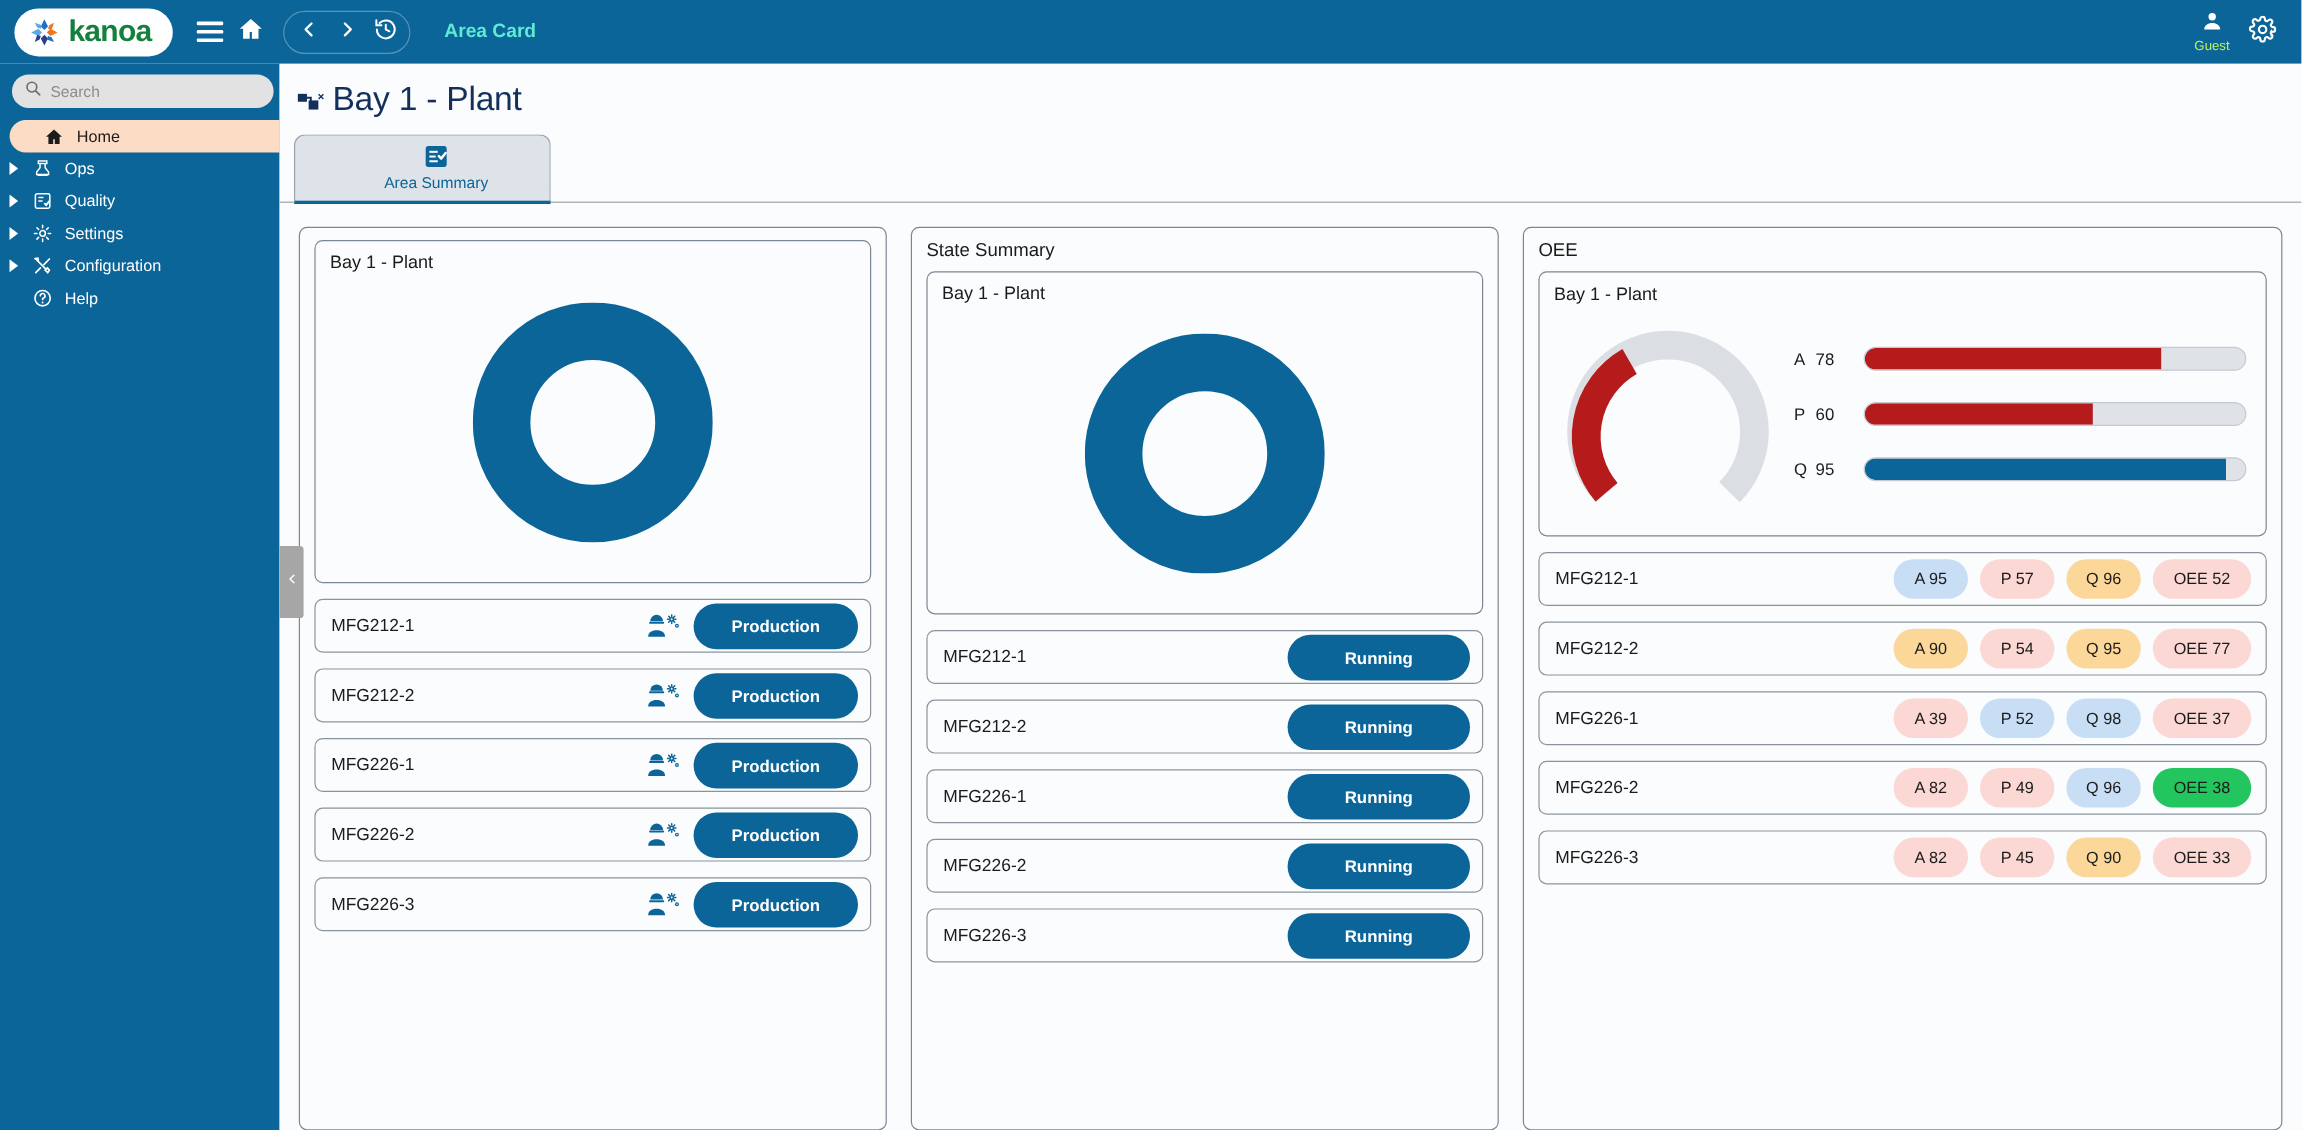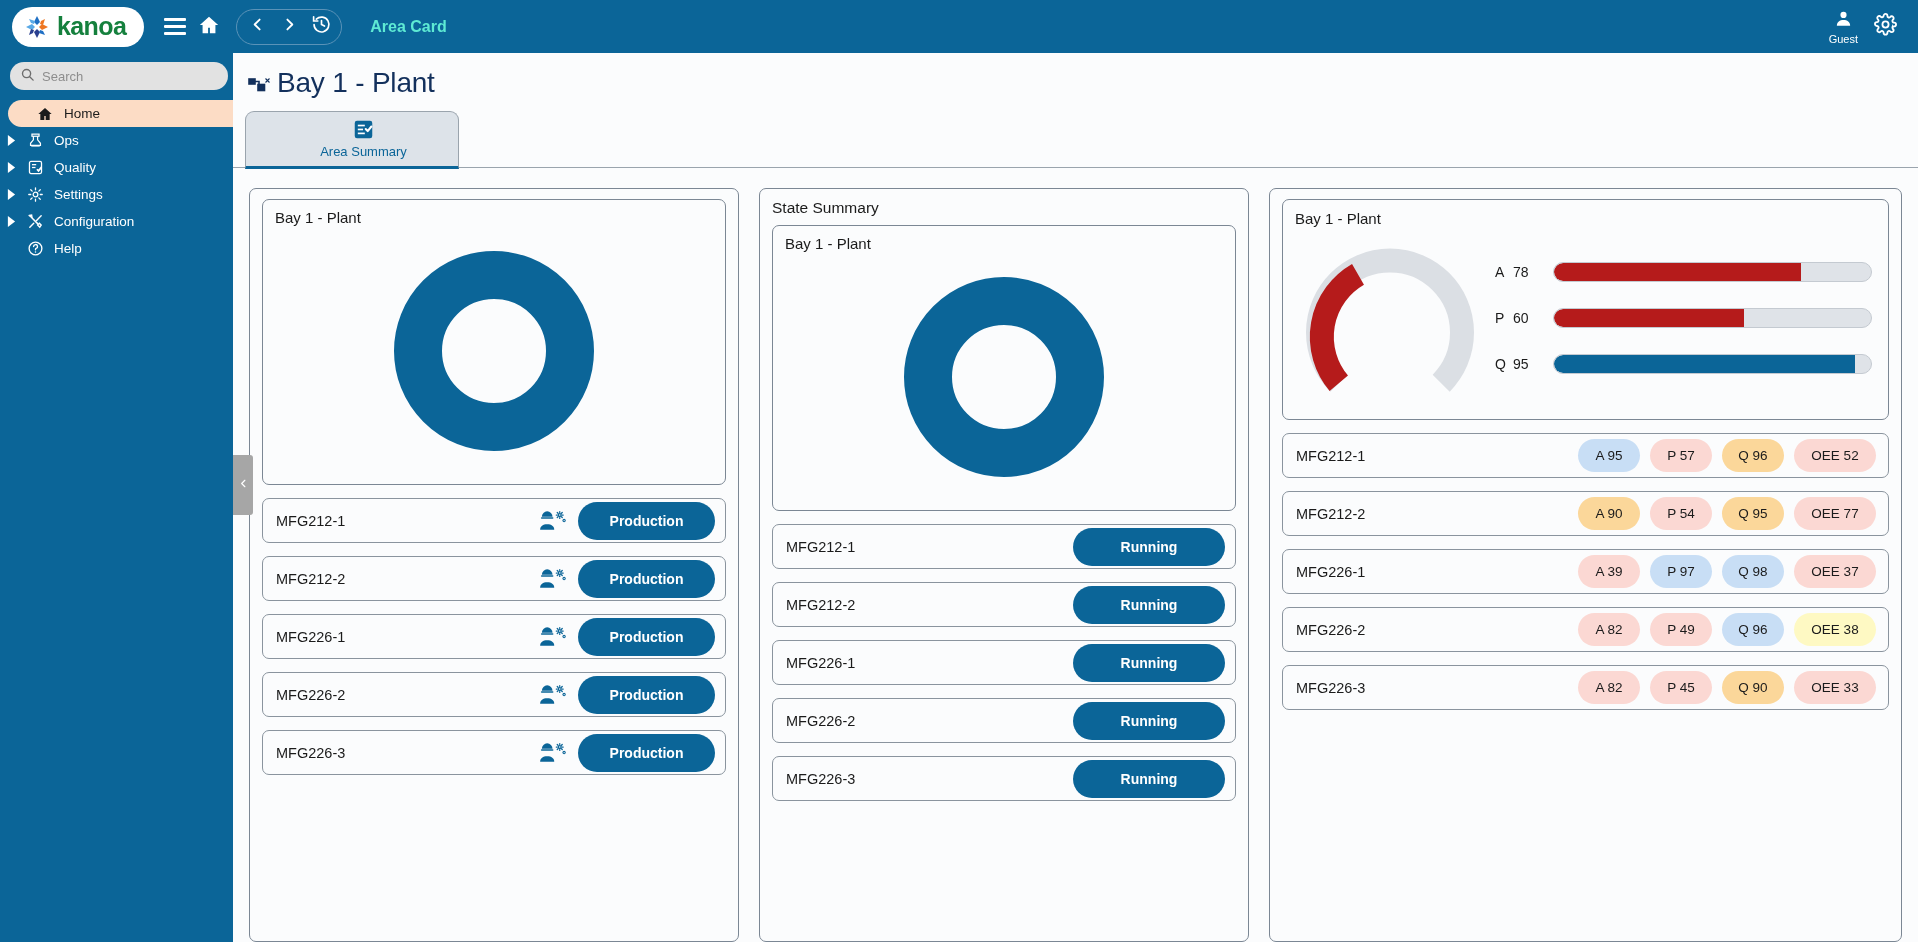--- a/index.html
+++ b/index.html
@@ -35,21 +35,21 @@
   }
   .navgroup .tb-icon { width: 32px; height: 30px; }
   .page-label {
     color: #5eead4; font-size: 16px; font-weight: bold; margin-left: 22px;
   }
   .topbar-right {
     margin-left: auto; display: flex; align-items: center; gap: 10px; padding-right: 4px;
   }
   .user-block {
     display: flex; flex-direction: column; align-items: center;
-    color: #ffffff; cursor: pointer; gap: 1px;
+    color: #bef264; cursor: pointer; gap: 1px;
   }
   .user-block .uname { font-size: 11px; }
 
   
   .body-wrap { flex: 1; display: flex; min-height: 0; }
 
   
   .sidebar {
     width: 233px; flex: 0 0 233px; background: #0b6598;
     padding-top: 9px; position: relative;
@@ -550,20 +550,21 @@
           </div>
           <div class="asset-row">
             <span class="asset-name">MFG226-3</span>
             <span class="asset-spacer"></span>
             <button class="pill-btn wide">Running</button>
           </div>
         </div>
       </div>
 
       <div class="card col-oee">
+        <div class="card-title">OEE</div>
         <div class="panel oee-gauge-panel">
           <div class="panel-sub" style="width:100%">Bay 1 - Plant</div>
           <div class="oee-gauge-inner">
             <div class="gauge-box">
               <svg width="180" height="170" viewBox="0 0 180 170">
                 <path d="M 38.8 150.2 A 72 72 0 1 1 141.2 150.2" fill="none" stroke="#dbdfe4" stroke-width="24" stroke-linecap="butt"></path>
                 <path d="M 38.8 150.2 A 72 72 0 0 1 58.0 41.3" fill="none" stroke="#b51b1b" stroke-width="24" stroke-linecap="butt"></path>
                 <text x="97" y="123" text-anchor="middle" font-family="Liberation Sans, sans-serif" font-size="37" fill="#b51b1b" id="gauge-value-text"></text>
               </svg>
             </div>
@@ -604,30 +605,30 @@
           <div class="oee-row">
             <span class="oee-name">MFG212-2</span>
             <span class="badge" style="background:#fbd79a">A 90</span>
             <span class="badge" style="background:#fbd8d3">P 54</span>
             <span class="badge" style="background:#fbd79a">Q 95</span>
             <span class="badge oee-badge" style="background:#fbd8d3">OEE 77</span>
           </div>
           <div class="oee-row">
             <span class="oee-name">MFG226-1</span>
             <span class="badge" style="background:#fbd8d3">A 39</span>
-            <span class="badge" style="background:#c8def5">P 97</span>
+            <span class="badge" style="background:#c8def5">P 52</span>
             <span class="badge" style="background:#c8def5">Q 98</span>
             <span class="badge oee-badge" style="background:#fbd8d3">OEE 37</span>
           </div>
           <div class="oee-row">
             <span class="oee-name">MFG226-2</span>
             <span class="badge" style="background:#fbd8d3">A 82</span>
             <span class="badge" style="background:#fbd8d3">P 49</span>
             <span class="badge" style="background:#c8def5">Q 96</span>
-            <span class="badge oee-badge" style="background:#fef9c3">OEE 38</span>
+            <span class="badge oee-badge" style="background:#22c55e">OEE 38</span>
           </div>
           <div class="oee-row">
             <span class="oee-name">MFG226-3</span>
             <span class="badge" style="background:#fbd8d3">A 82</span>
             <span class="badge" style="background:#fbd8d3">P 45</span>
             <span class="badge" style="background:#fbd79a">Q 90</span>
             <span class="badge oee-badge" style="background:#fbd8d3">OEE 33</span>
           </div>
         </div>
       </div>

